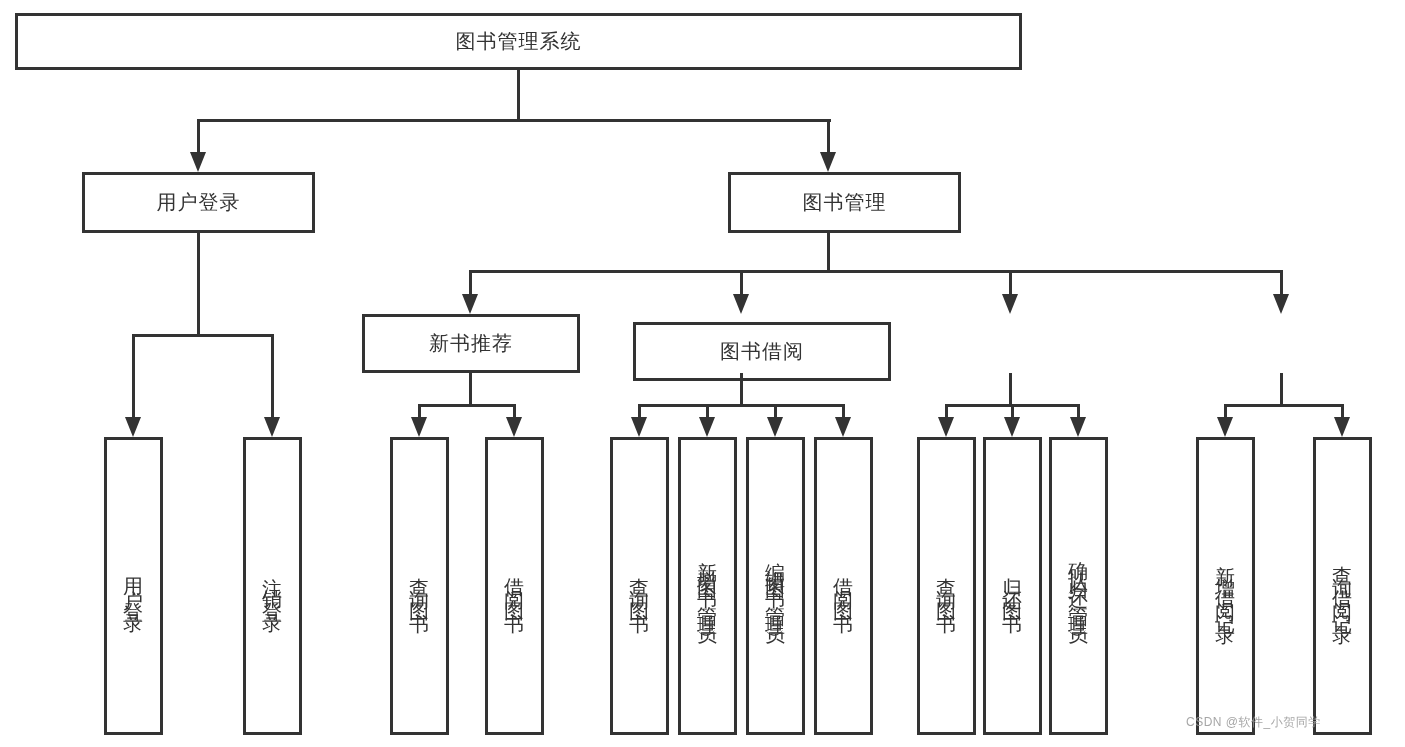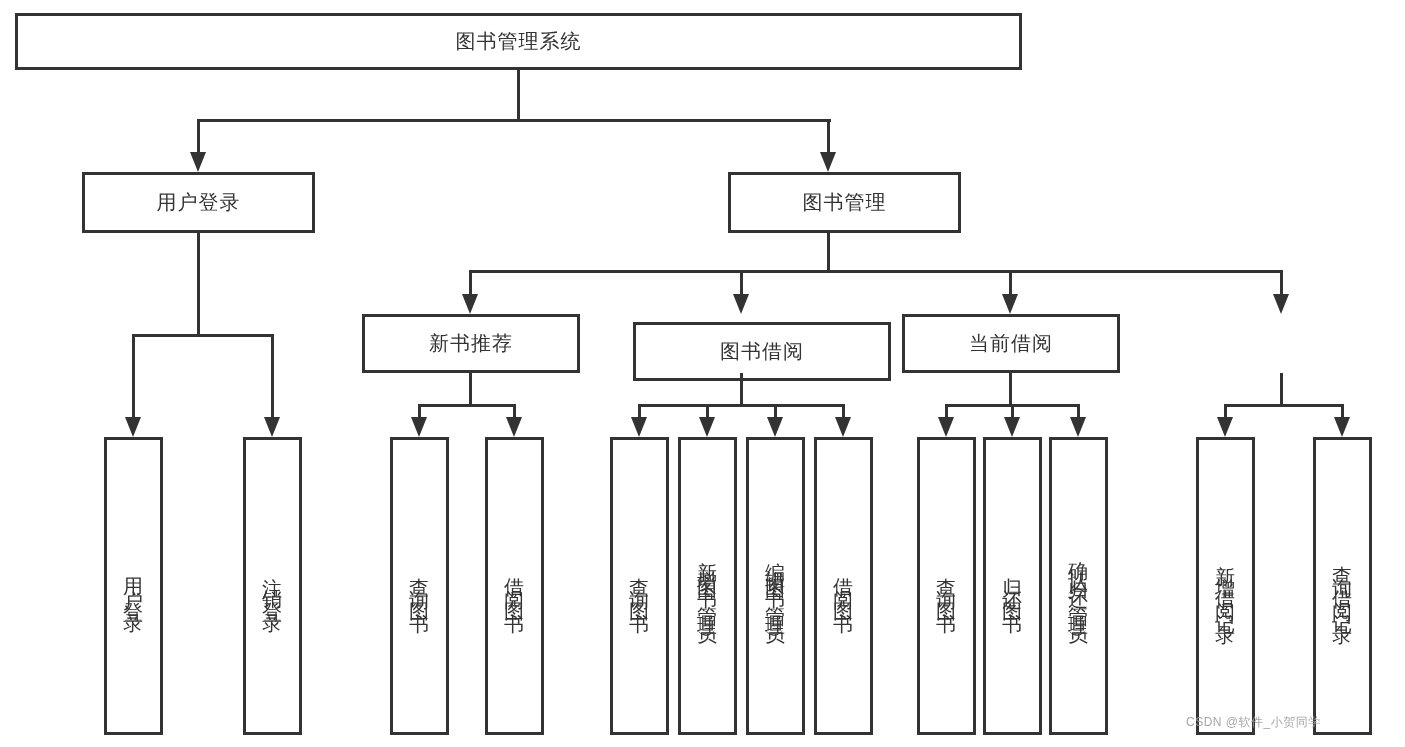--- a/index.html
+++ b/index.html
@@ -99,23 +99,20 @@
   <div class="arrow" style="left:1002px; top:294px;"></div>
   <div class="vline" style="left:1280px; top:270px; height:28px;"></div>
   <div class="arrow" style="left:1273px; top:294px;"></div>
 
   <div class="box" style="left:362px; top:314px; width:218px; height:59px;">
     <span>新书推荐</span>
   </div>
   <div class="box" style="left:633px; top:314px; width:258px; height:59px;margin-top:8px;">
     <span>图书借阅</span>
   </div>
-  <div class="box" style="left:902px; top:314px; width:218px; height:59px;">
-    <span>当前借阅</span>
-  </div>
 
   <div class="vline" style="left:469px; top:373px; height:34px;"></div>
   <div class="hline" style="left:418px; top:404px; width:98px;"></div>
   <div class="vline" style="left:418px; top:404px; height:18px;"></div>
   <div class="arrow" style="left:411px; top:417px;"></div>
   <div class="vline" style="left:513px; top:404px; height:18px;"></div>
   <div class="arrow" style="left:506px; top:417px;"></div>
 
   <div class="vline" style="left:740px; top:373px; height:34px;"></div>
   <div class="hline" style="left:638px; top:404px; width:207px;"></div>

